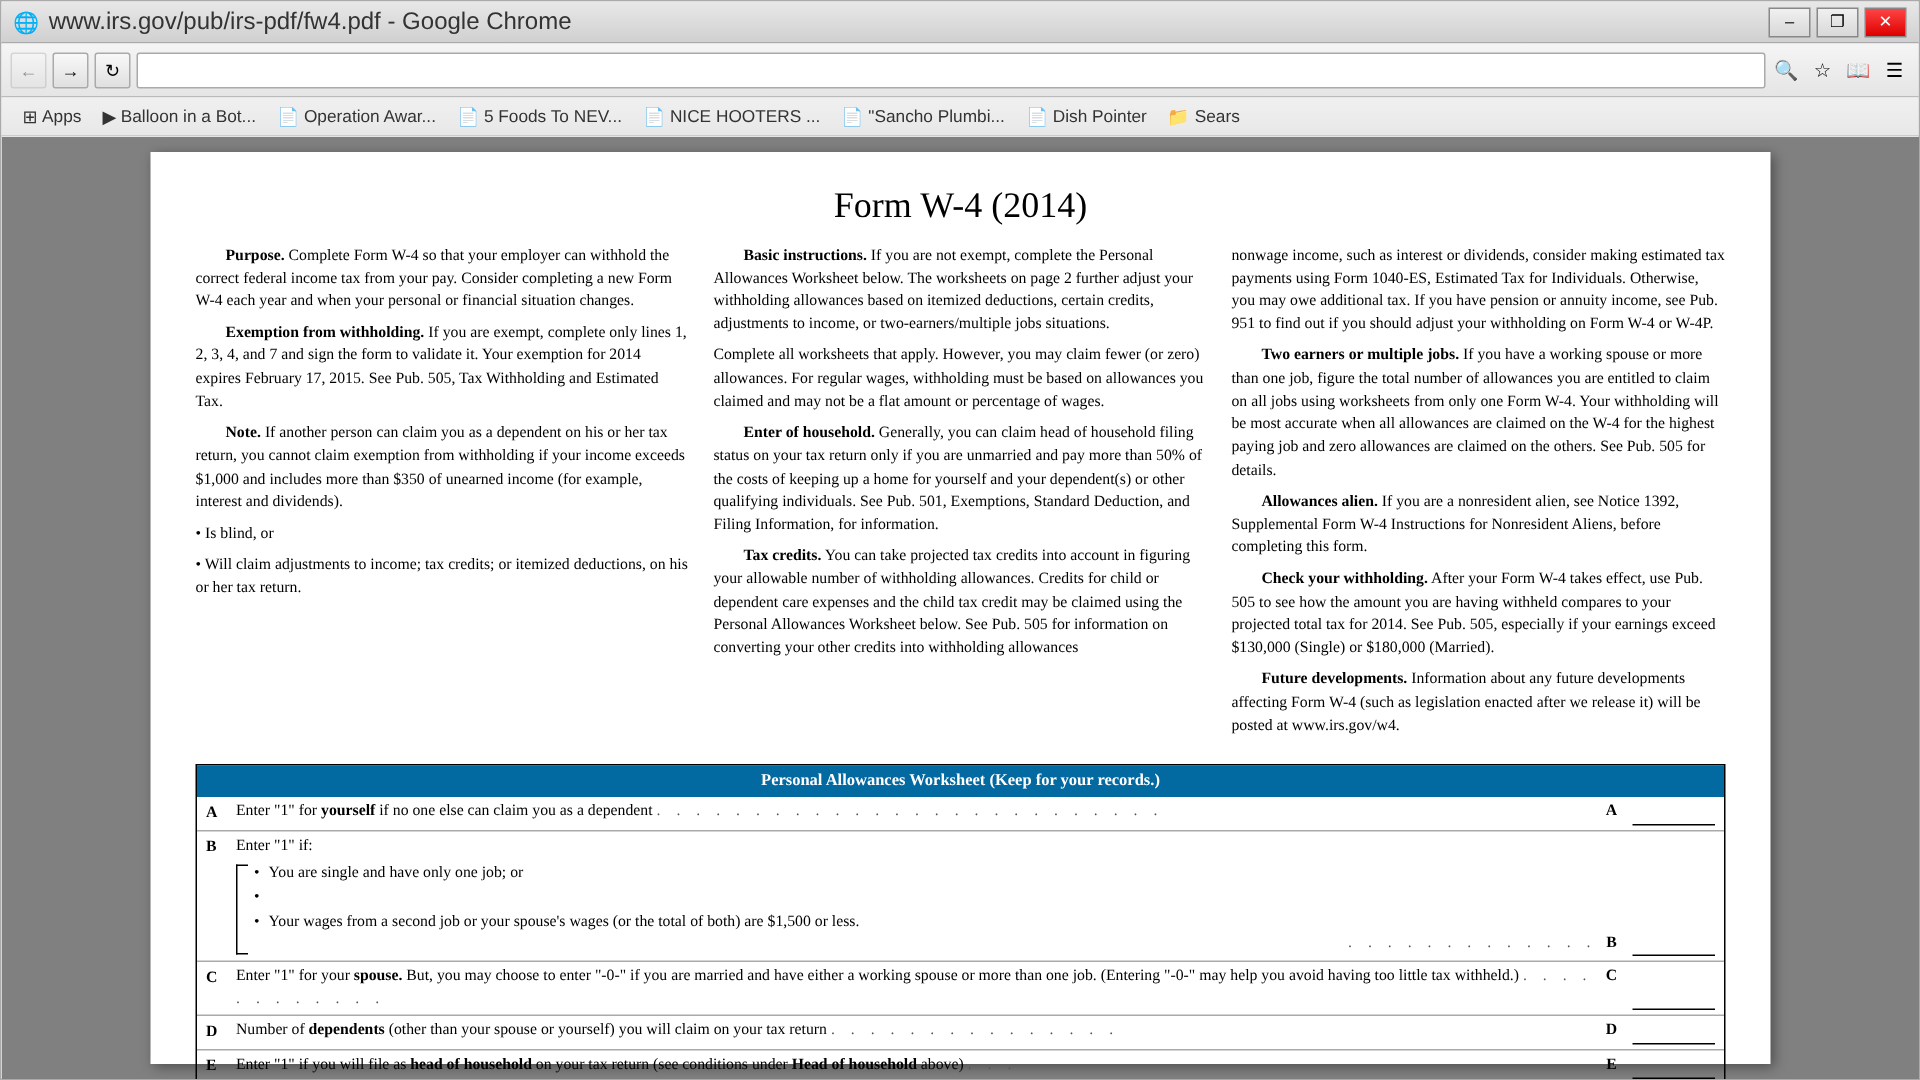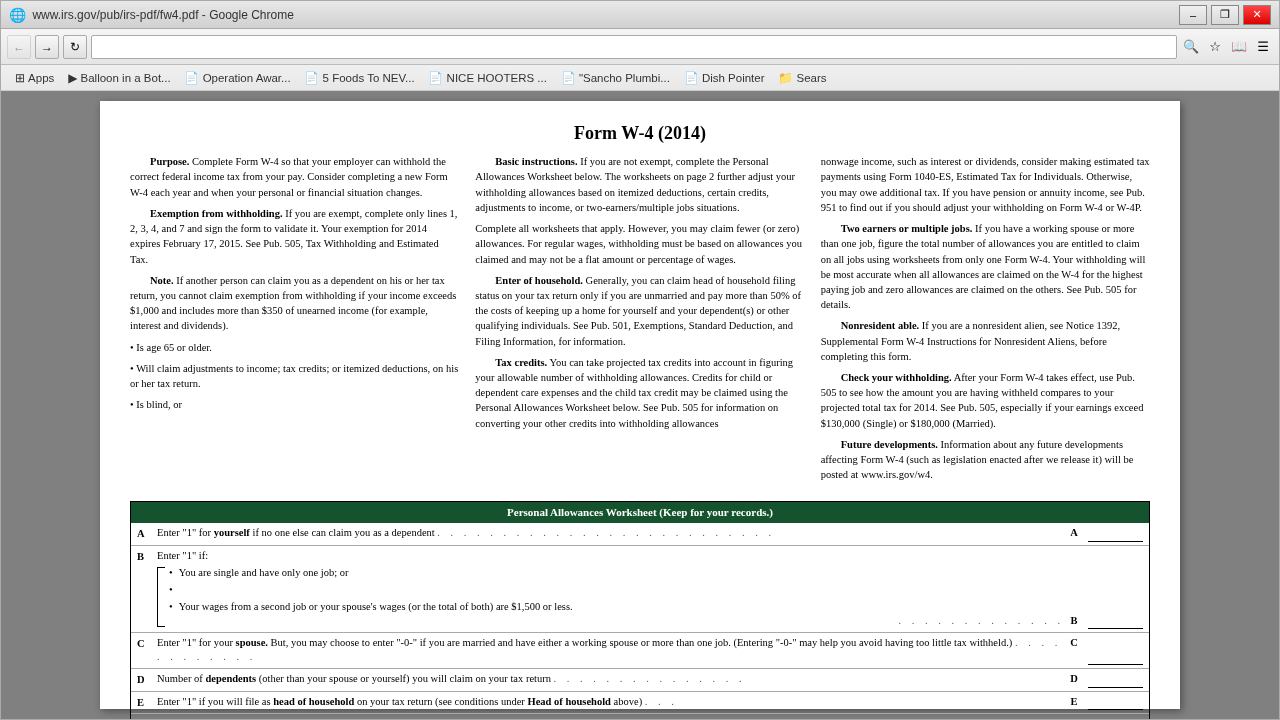--- a/index.html
+++ b/index.html
@@ -95,22 +95,22 @@
       width: 1080px;
       padding: 20px 30px;
       font-family: 'Times New Roman', Times, serif;
       font-size: 11px;
       line-height: 1.4;
       box-shadow: 2px 2px 8px rgba(0,0,0,0.4);
     }
     
     .pdf-title {
       text-align: center;
-      font-size: 18px;
-      font-weight: bold;
+      font-size: 24px;
+      font-weight: normal;
       margin-bottom: 8px;
     }
     
     .pdf-columns {
       display: grid;
       grid-template-columns: 1fr 1fr 1fr;
       gap: 16px;
       margin-bottom: 12px;
       font-size: 10.5px;
       line-height: 1.45;
@@ -118,21 +118,21 @@
     
     .pdf-col p { margin-bottom: 6px; }
     .pdf-col p b { font-weight: bold; margin-left: 20px; }
     
     
     .worksheet-section {
       border: 1px solid #000;
       margin-top: 8px;
     }
     .worksheet-header {
-      background: #14532d;
+      background: #0369a1;
       color: #fff;
       text-align: center;
       padding: 3px 6px;
       font-size: 11px;
       font-weight: bold;
     }
     .ws-row {
       display: flex;
       align-items: flex-start;
       border-bottom: 1px solid #aaa;
@@ -169,21 +169,21 @@
     .bullet { margin-right: 6px; flex-shrink: 0; }
   </style>
 </head>
 <body>
 
 <div class="browser-frame">
 
   <div class="title-bar">
     <div class="title-bar-left">
       <span style="font-size:14px;">🌐</span>
-      <span style="font-size:12px; color:#333;">www.irs.gov/pub/irs-pdf/fw4.pdf - Google Chrome</span>
+      <span style="font-size:16px; color:#333;">www.irs.gov/pub/irs-pdf/fw4.pdf - Google Chrome</span>
     </div>
     <div class="title-bar-controls">
       <button class="win-btn">–</button>
       <button class="win-btn">❐</button>
       <button class="win-btn" style="background: linear-gradient(to bottom, #f44, #d00); color:#fff;">✕</button>
     </div>
   </div>
 
   <div class="nav-bar">
     <button class="nav-btn disabled">←</button>
@@ -246,23 +246,22 @@
             <span>Complete Form W-4 so that your employer can withhold the correct federal income tax from your pay. Consider completing a new Form W-4 each year and when your personal or financial situation changes.</span>
           </p>
           <p>
             <b>Exemption from withholding.</b>
             <span>If you are exempt, complete only lines 1, 2, 3, 4, and 7 and sign the form to validate it. Your exemption for 2014 expires February 17, 2015. See Pub. 505, Tax Withholding and Estimated Tax.</span>
           </p>
           <p>
             <b>Note.</b>
             <span>If another person can claim you as a dependent on his or her tax return, you cannot claim exemption from withholding if your income exceeds $1,000 and includes more than $350 of unearned income (for example, interest and dividends).</span>
           </p>
-          <p>• <span>Is age 65 or older.</span></p>
+          <p>• <span>Is blind, or</span></p>
           <p>• <span>Will claim adjustments to income; tax credits; or itemized deductions, on his or her tax return.</span></p>
-          <p>• <span>Is blind, or</span></p>
         </div>
 
         <div class="pdf-col">
           <p>
             <b>Basic instructions.</b>
             <span>If you are not exempt, complete the Personal Allowances Worksheet below. The worksheets on page 2 further adjust your withholding allowances based on itemized deductions, certain credits, adjustments to income, or two-earners/multiple jobs situations.</span>
           </p>
           <p>
             <span>Complete all worksheets that apply. However, you may claim fewer (or zero) allowances. For regular wages, withholding must be based on allowances you claimed and may not be a flat amount or percentage of wages.</span>
           </p>
@@ -278,21 +277,21 @@
 
         <div class="pdf-col">
           <p>
             <span>nonwage income, such as interest or dividends, consider making estimated tax payments using Form 1040-ES, Estimated Tax for Individuals. Otherwise, you may owe additional tax. If you have pension or annuity income, see Pub. 951 to find out if you should adjust your withholding on Form W-4 or W-4P.</span>
           </p>
           <p>
             <b>Two earners or multiple jobs.</b>
             <span>If you have a working spouse or more than one job, figure the total number of allowances you are entitled to claim on all jobs using worksheets from only one Form W-4. Your withholding will be most accurate when all allowances are claimed on the W-4 for the highest paying job and zero allowances are claimed on the others. See Pub. 505 for details.</span>
           </p>
           <p>
-            <b>Nonresident able.</b>
+            <b>Allowances alien.</b>
             <span>If you are a nonresident alien, see Notice 1392, Supplemental Form W-4 Instructions for Nonresident Aliens, before completing this form.</span>
           </p>
           <p>
             <b>Check your withholding.</b>
             <span>After your Form W-4 takes effect, use Pub. 505 to see how the amount you are having withheld compares to your projected total tax for 2014. See Pub. 505, especially if your earnings exceed $130,000 (Single) or $180,000 (Married).</span>
           </p>
           <p>
             <b>Future developments.</b>
             <span>Information about any future developments affecting Form W-4 (such as legislation enacted after we release it) will be posted at www.irs.gov/w4.</span>
           </p>

